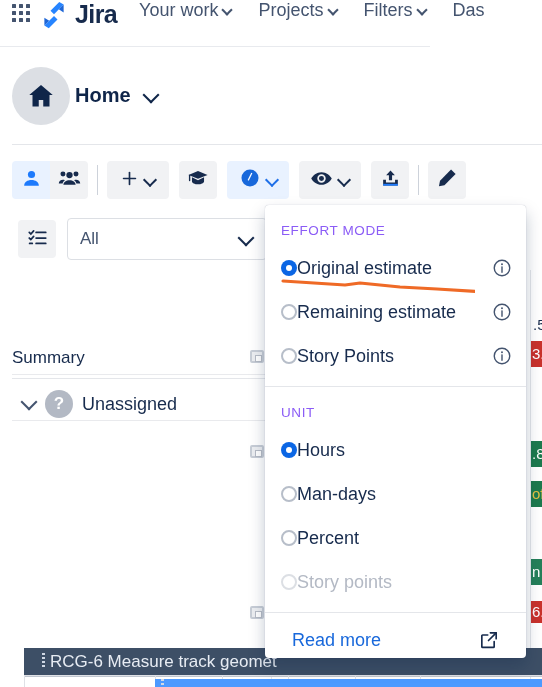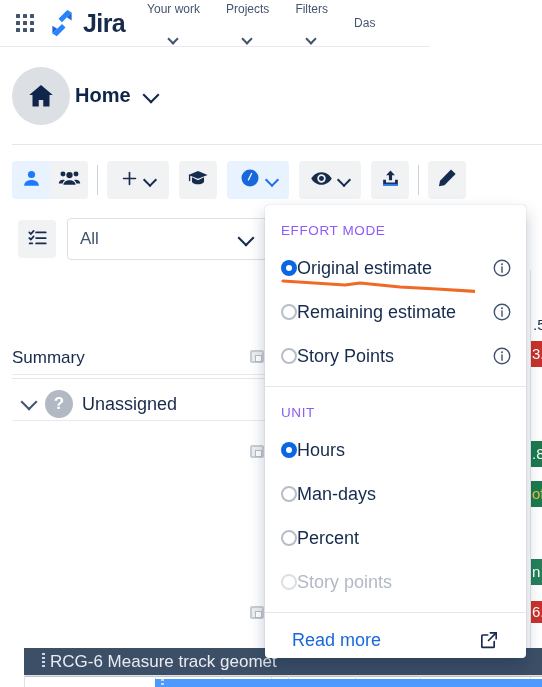--- a/index.html
+++ b/index.html
@@ -10,30 +10,30 @@
     background: #ffffff;
     font-family: "Liberation Sans", sans-serif;
     color: #172b4d;
   }
   #app { position: relative; width: 542px; height: 687px; overflow: hidden; background:#fff; }
 
   
   .topnav {
     position: absolute; left: 0; top: 0; width: 430px; height: 47px;
     background: #ffffff; border-bottom: 1px solid #e8eaee;
-    display: flex; align-items: center;
+    display: flex; align-items: flex-start;
   }
   .appswitcher { margin-left: 12px; width: 26px; height: 26px; display:flex; align-items:center; justify-content:center; }
   .grid9 { display: grid; grid-template-columns: repeat(3, 4px); grid-template-rows: repeat(3, 4px); gap: 3px; }
   .grid9 i { display:block; width: 4px; height: 4px; background: #44546f; border-radius: .5px; }
   .brand { display: flex; align-items: center; margin-left: 10px; gap: 7px; }
   .brand-logo { width: 28px; height: 28px; }
   .brand-name { font-size: 25px; font-weight: 700; letter-spacing: -0.6px; color: #172b4d; }
   .nav-items { display: flex; align-items: center; margin-left: 22px; gap: 26px; }
-  .nav-item { display: flex; align-items: center; gap: 19px; font-size: 12px; color: #44546f; cursor: pointer; white-space: nowrap; flex-direction: column; }
+  .nav-item { display: flex; align-items: center; gap: 5px; font-size: 18px; color: #44546f; cursor: pointer; white-space: nowrap; }
   .chev { display:inline-block; width: 9px; height: 9px; position: relative; }
   .chev::after {
     content:""; position:absolute; left:0; top:0px; width:6px; height:6px;
     border-right: 2px solid currentColor; border-bottom: 2px solid currentColor;
     transform: rotate(45deg);
   }
 
   
   .pagehead {
     position: absolute; left: 0; top: 47px; width: 542px; height: 97px;

